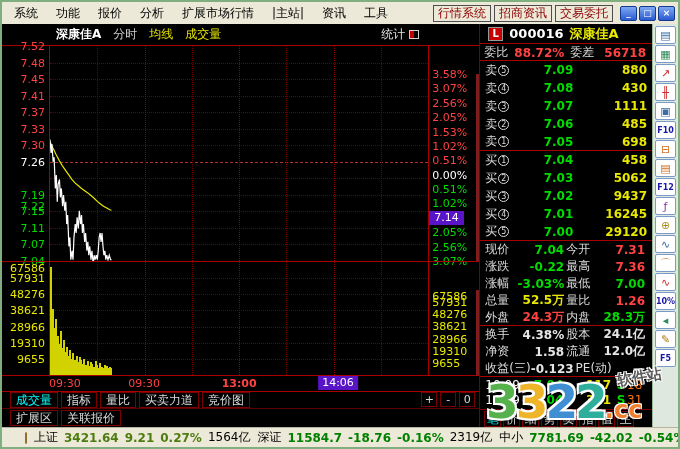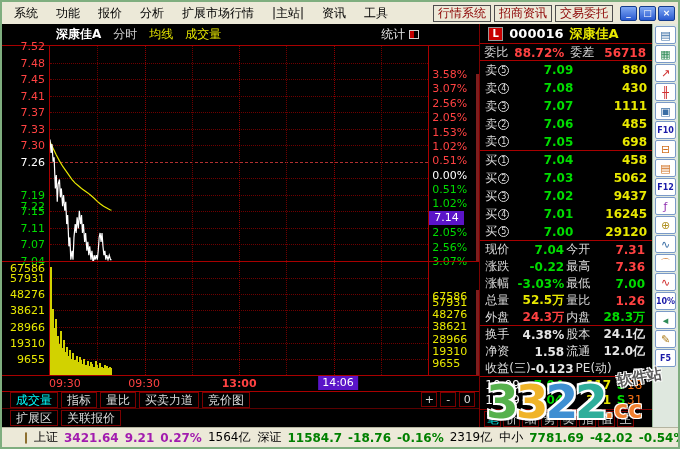--- a/index.html
+++ b/index.html
@@ -86,21 +86,21 @@
   
   .side-toolbar { width:26px; background:#dfe8df; border-left:1px solid #9ab89a; display:flex; flex-direction:column; align-items:center; padding-top:2px; gap:1px; }
   .tool-btn { width:21px; height:18px; background:#fff; border:1px solid #7a9ac8; border-radius:2px; display:flex; align-items:center; justify-content:center; font-size:11px; overflow:hidden; }
   .tool-btn.txt { font-size:8px; font-weight:bold; }
   
   .statusbar { height:20px; background:#ece9d8; border-top:1px solid #b4b4a0; display:flex; align-items:center; gap:7px; padding:0 23px; font-size:12px; color:#000; }
   .sb-icon { width:13px; height:12px; border:1px solid #8e7030; border-radius:2px; background:linear-gradient(#ffd262,#e29422); }
   .sb-group { display:flex; align-items:center; gap:6px; white-space:nowrap; }
   .sb-name { color:#000; }
   .sb-amount { color:#000; }
-  .u { color:#a21caf; font-weight:bold; } .d { color:#008000; font-weight:bold; }
+  .u { color:#4d7c0f; font-weight:bold; } .d { color:#008000; font-weight:bold; }
   
   .watermark { position:absolute; left:484px; top:376px; z-index:60; line-height:1; }
   .wm-word { font-size:47px; font-weight:800; letter-spacing:-3px;
     text-shadow:-2px -2px 0 #fff,2px -2px 0 #fff,-2px 2px 0 #fff,2px 2px 0 #fff,0 3px 4px rgba(0,0,0,.35); }
   .wm-cc { font-size:24px; font-weight:800; color:#f08030;
     text-shadow:-1px -1px 0 #fff,1px -1px 0 #fff,-1px 1px 0 #fff,1px 1px 0 #fff; }
   .wm-site { position:absolute; right:-20px; top:-8px; transform:rotate(-10deg); font-size:15px; font-weight:bold; color:#5a5a5a;
     text-shadow:-1px -1px 0 #fff,1px -1px 0 #fff,-1px 1px 0 #fff,1px 1px 0 #fff; }
 </style>
 </head>

